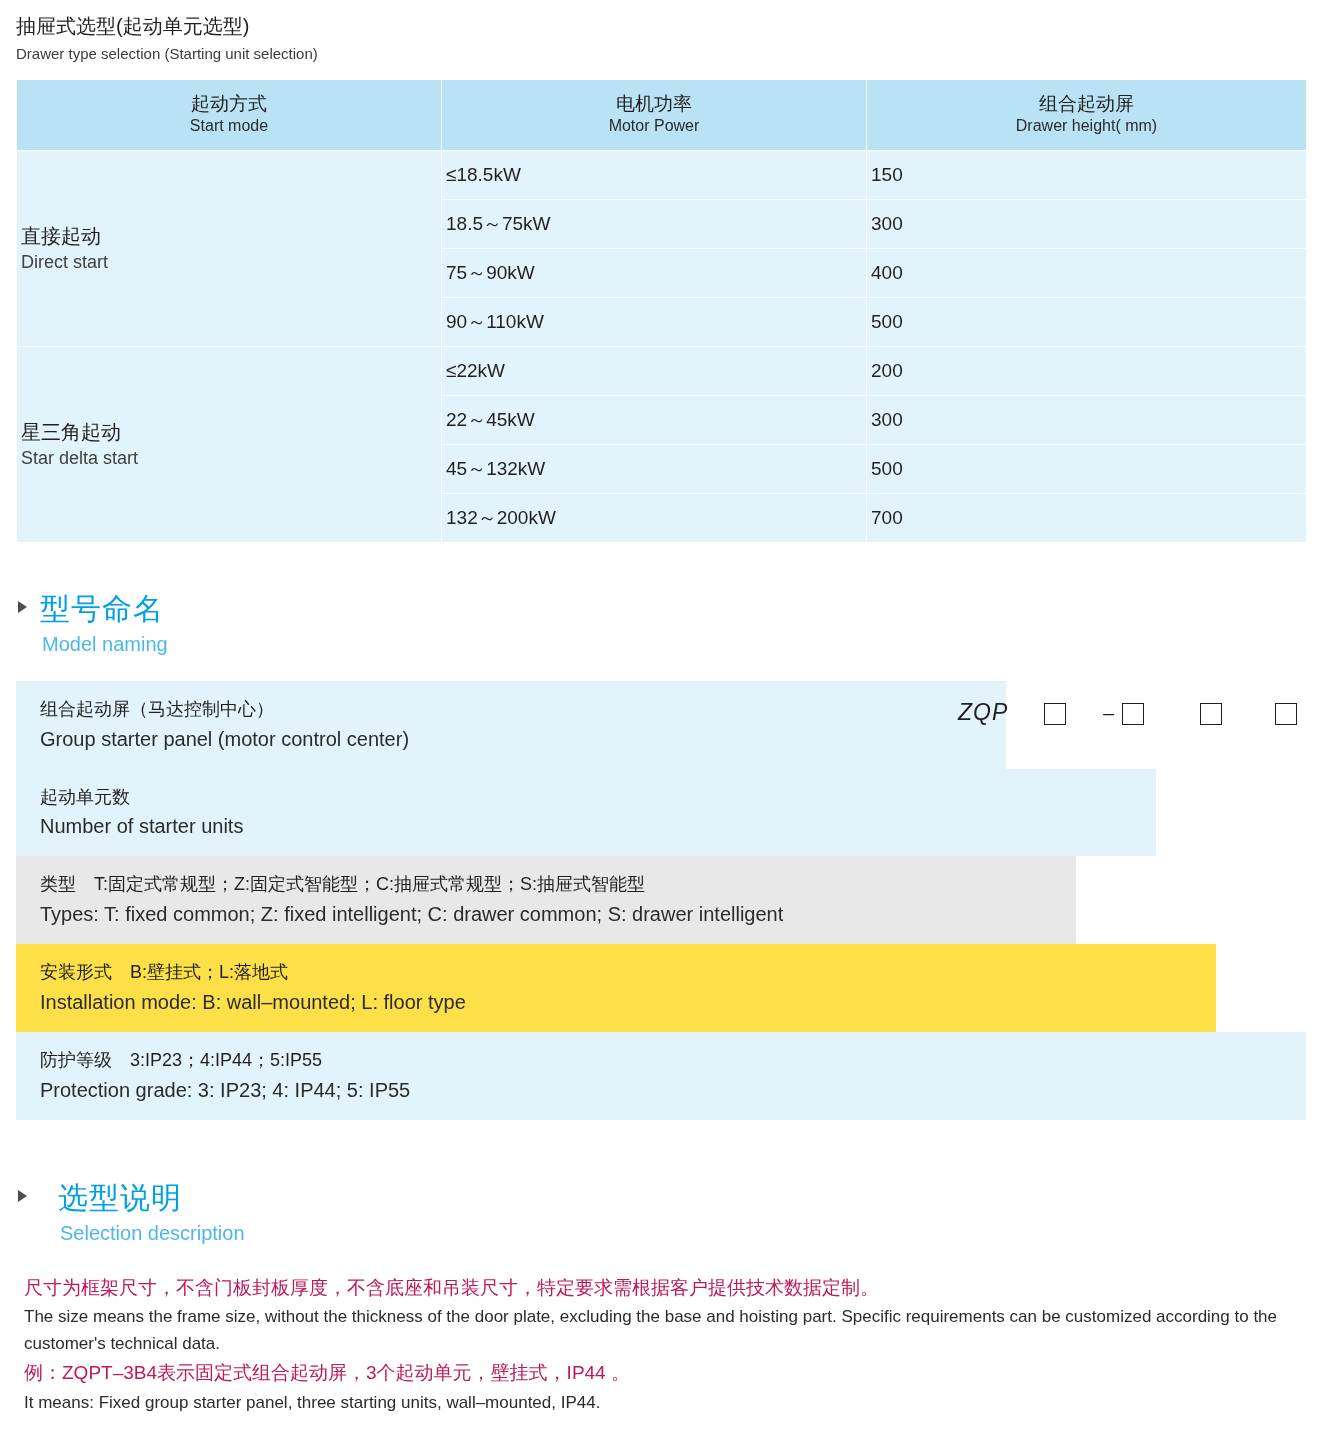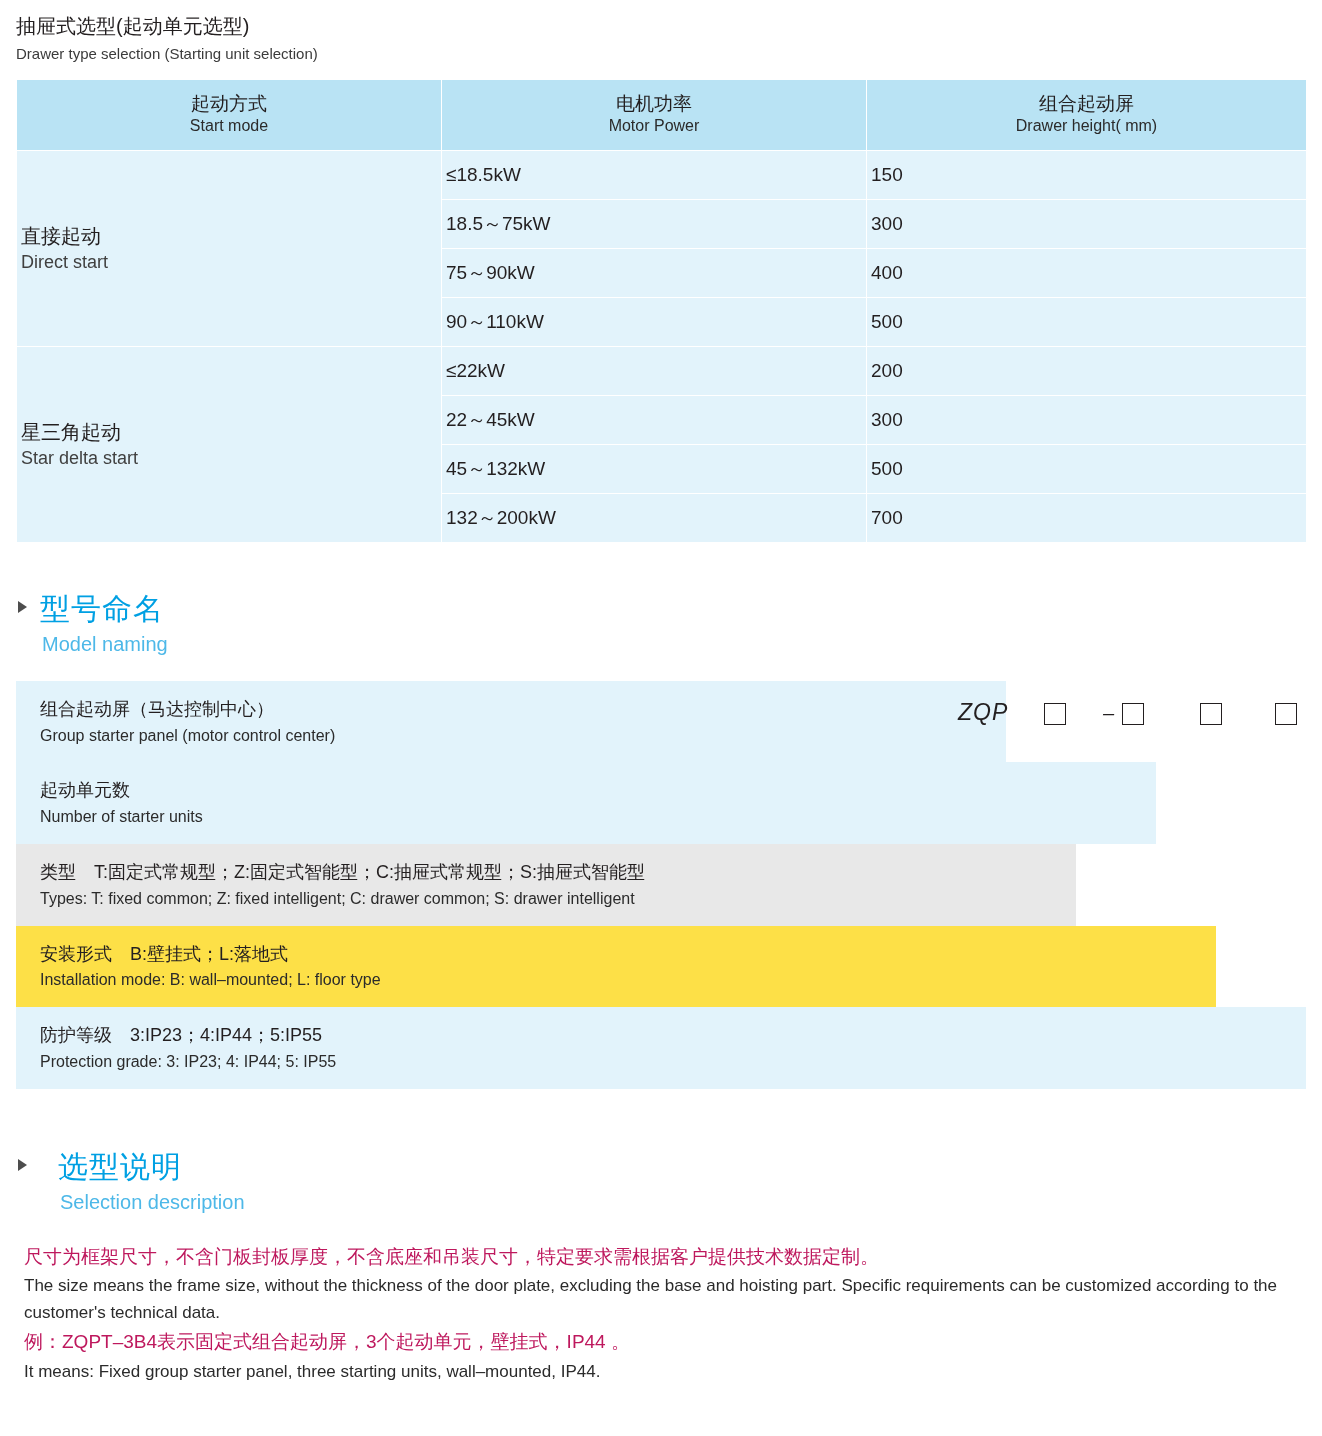--- a/index.html
+++ b/index.html
@@ -127,21 +127,21 @@
     position: relative;
     box-sizing: border-box;
     padding: 14px 18px 14px 24px;
   }
   .model-row .cn {
     font-size: 18px;
     color: #231f20;
     line-height: 1.6;
   }
   .model-row .en {
-    font-size: 16px;
+    font-size: 20px;
     color: #2b2b2b;
     line-height: 1.55;
   }
   .row-a { background: #e2f3fb; }
   .row-b { background: #e8e8e8; }
   .row-c { background: #e2f3fb; }
   .row-d { background: #fde047; }
   .row-e { background: #e2f3fb; }
 
   .row-a { width: 990px; min-height: 62px; }

